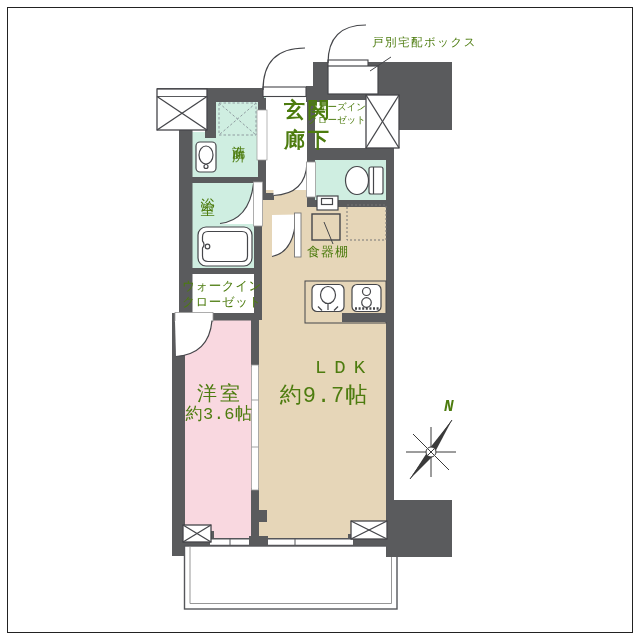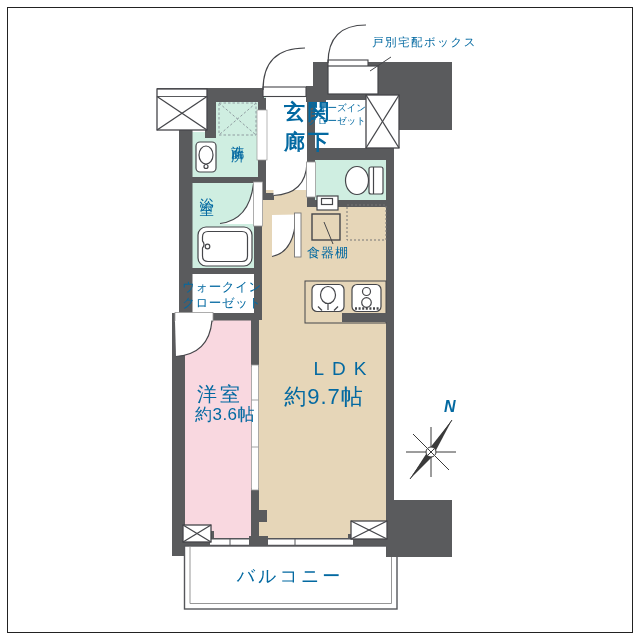--- a/index.html
+++ b/index.html
@@ -1,21 +1,21 @@
 <!DOCTYPE html>
 <html style="--wall: #5a5b5d; --mint: #cfeee1; --pink: #f9d8e0; --beige: #e6d6b8; --line: #45464a; --frame: #222222;"><head>
 <meta charset="utf-8">
 <style>
   :root{
     --wall:#5a5b5d; --mint:#cfeee1; --pink:#f9d8e0; --beige:#e6d6b8;
     --line:#45464a; --frame:#222; --paper:#fff;
   }
   html,body{margin:0;padding:0;background:#fff;}
   #canvas{position:relative;width:640px;height:640px;background:var(--paper);overflow:hidden;
-          font-family:Liberation Sans, sans-serif;color:#0369a1;}
+          font-family:Liberation Mono, monospace;color:#4d7c0f;}
   #plan-svg{position:absolute;left:0;top:0;}
   .wall{fill:var(--wall);}
   .mint{fill:var(--mint);}
   .pink{fill:var(--pink);}
   .beige{fill:var(--beige);}
   .wht{fill:#fff;}
   .ln{fill:none;stroke:var(--line);stroke-width:1.2;}
   .lnw{fill:#fff;stroke:var(--line);stroke-width:1.2;}
   .lnb{fill:var(--beige);stroke:var(--line);stroke-width:1.4;}
   .thin{fill:none;stroke:#8b8b8b;stroke-width:0.9;}
@@ -243,21 +243,20 @@
 <div class="lbl lbl-delivery" style="left:372px;top:36px;">戸別宅配ボックス</div>
 <div class="lbl lbl-entrance b" style="left:266px;top:100px;">玄関</div>
 <div class="lbl lbl-hallway b" style="left:266px;top:130px;">廊下</div>
 <div class="lbl lbl-shoes c" style="left:337px;top:103px;">シューズイン</div>
 <div class="lbl lbl-shoes c" style="left:337px;top:116px;">クローゼット</div>
 <div class="lbl lbl-washroom vtext" style="left:229px;top:135px;">洗面所</div>
 <div class="lbl lbl-bathroom vtext" style="left:198px;top:186px;">浴室</div>
 <div class="lbl lbl-wic c" style="left:222px;top:280px;">ウォークイン</div>
 <div class="lbl lbl-wic c" style="left:222px;top:296px;">クローゼット</div>
 <div class="lbl lbl-west1 c" style="left:220px;top:383px;">洋室</div>
-<div class="lbl lbl-west2 c" style="left:219px;top:405px;margin-left:6px;">約3.6帖</div>
+<div class="lbl lbl-west2 c" style="left:219px;top:405px;">約3.6帖</div>
 <div class="lbl lbl-ldk1 c" style="left:344px;top:358px;">LDK</div>
 <div class="lbl lbl-ldk2 c" style="left:324px;top:384px;">約9.7帖</div>
 <div class="lbl lbl-cupboard" style="left:307px;top:246px;">食器棚</div>
-<div class="lbl lbl-balcony c" style="left:290px;top:566px;">バルコニー</div>
 <div class="lbl lbl-north" style="left:444px;top:398px;">N</div>
 
 <div class="frame"></div>
 </div>
 
 </body></html>

